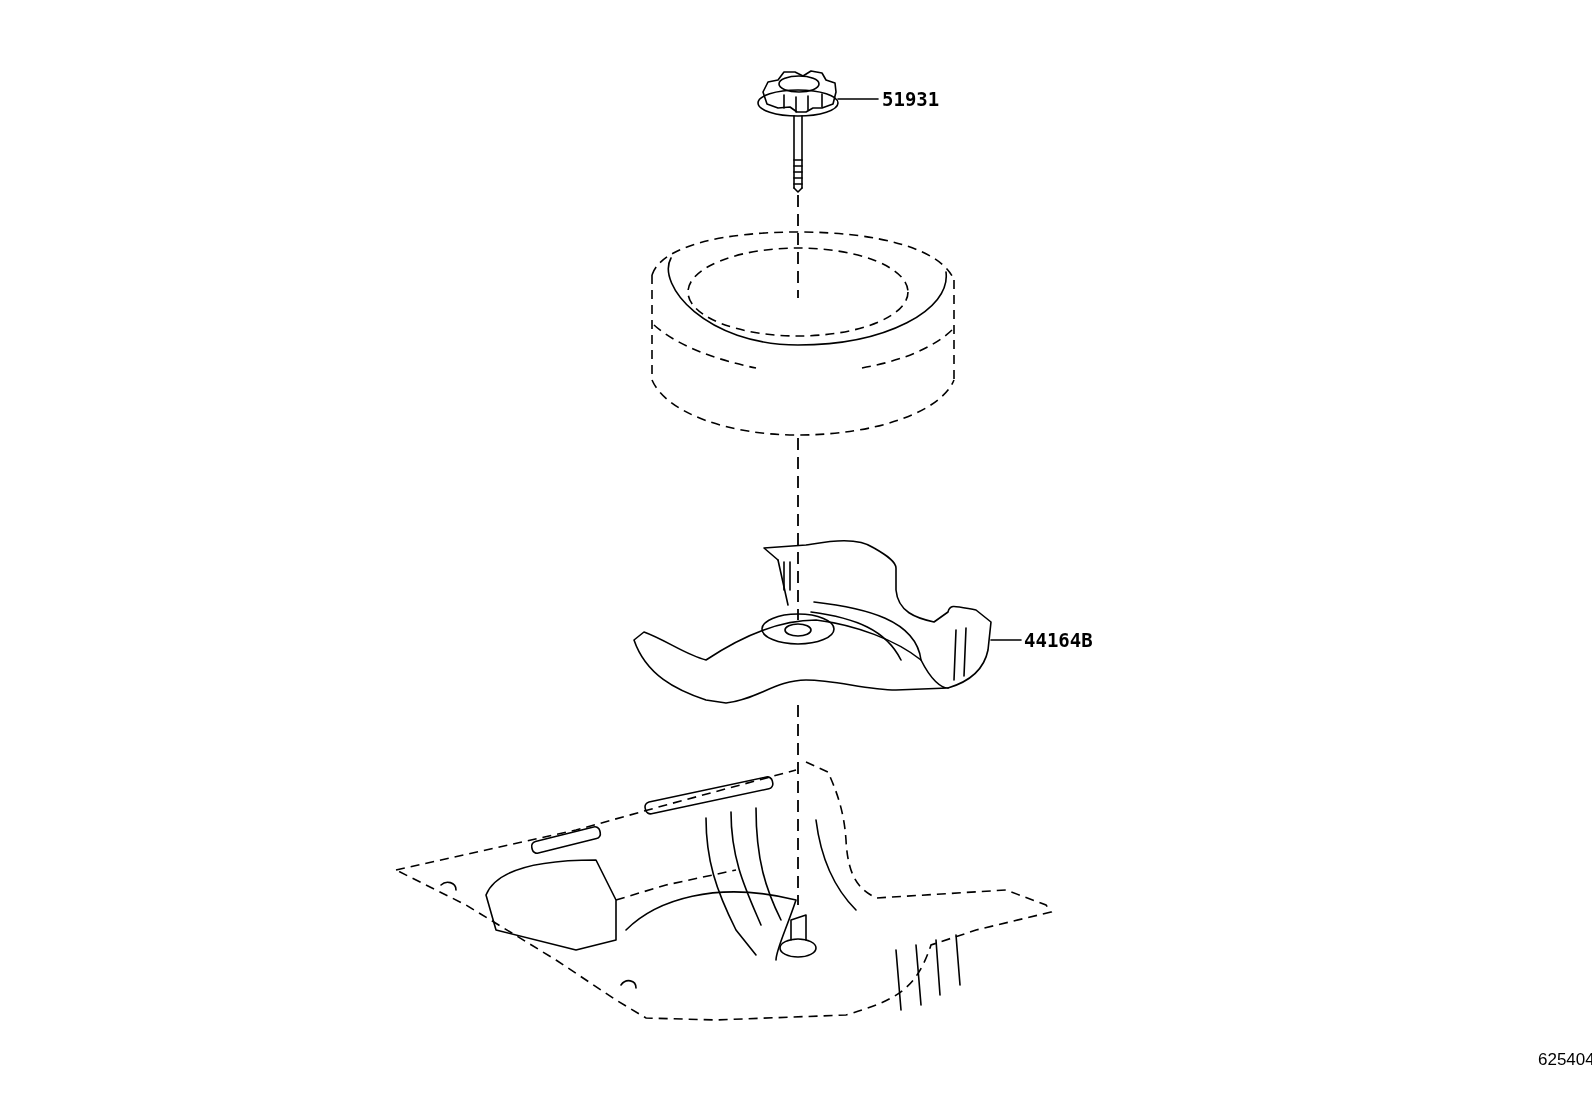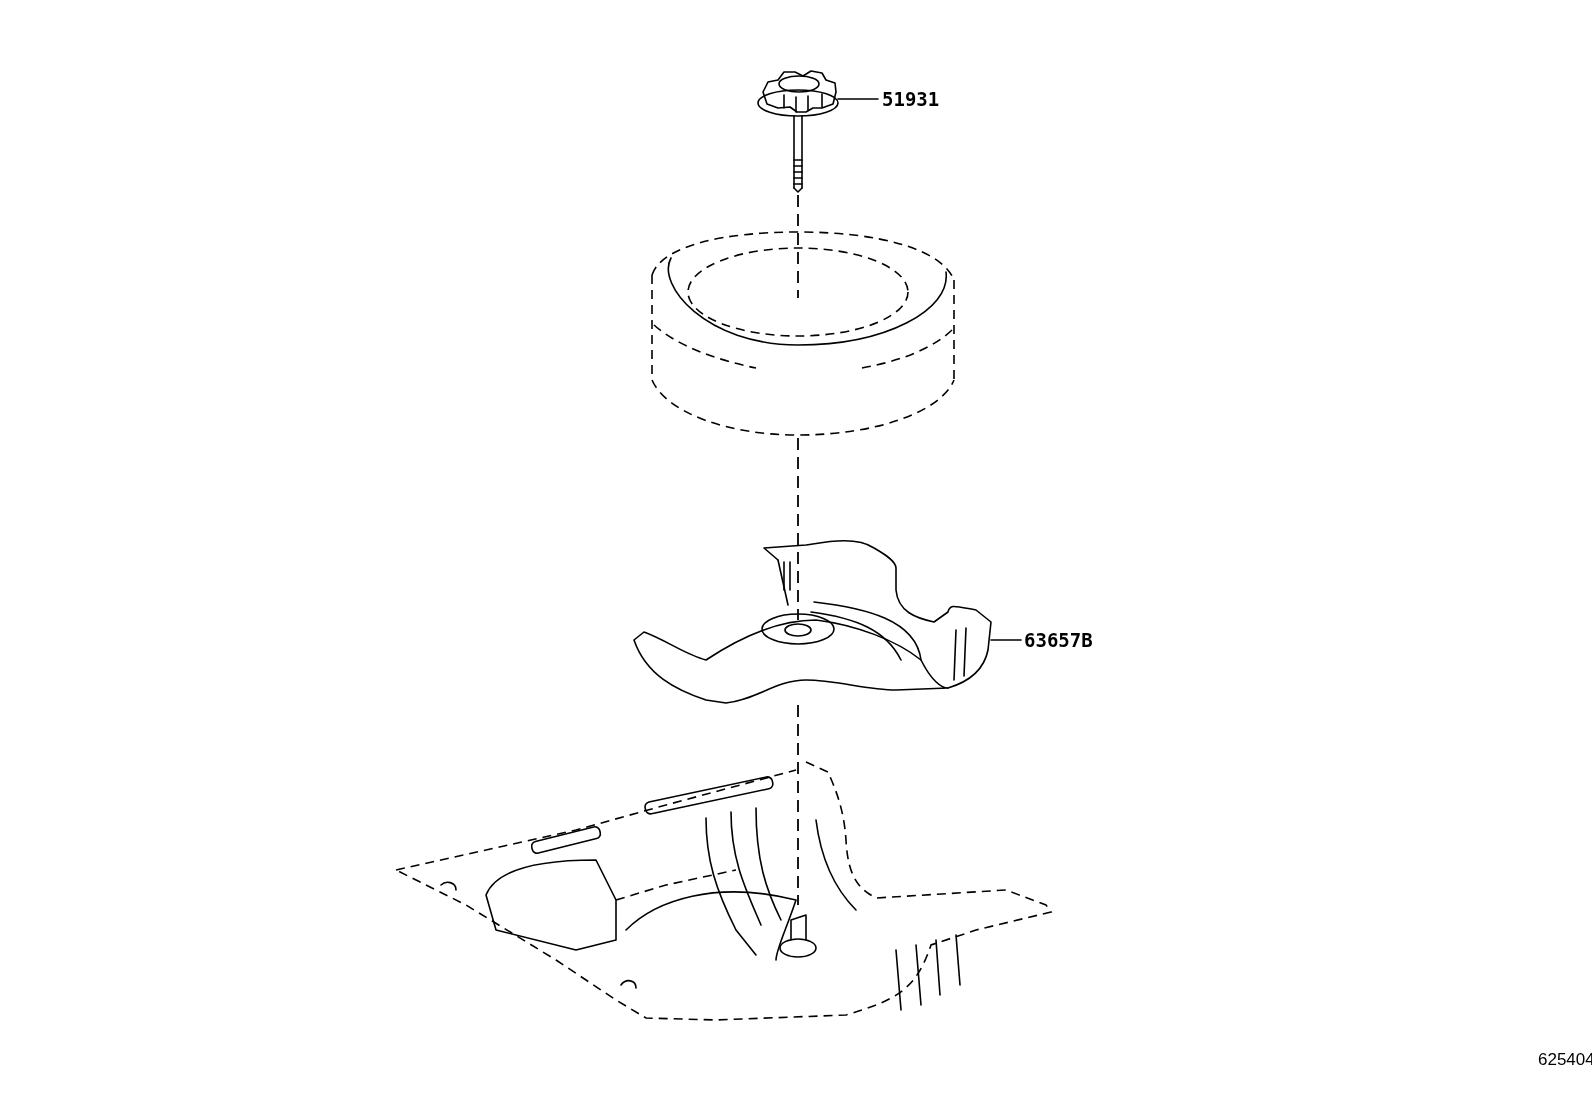--- a/index.html
+++ b/index.html
@@ -125,16 +125,16 @@
       <line class="s" x1="900" y1="945" x2="905" y2="1005"></line>
       <line class="s" x1="920" y1="940" x2="924" y2="995"></line>
       <line class="s" x1="940" y1="935" x2="944" y2="985"></line>
 
       <path class="s" d="M425,885 C430,880 440,882 440,890"></path>
       <path class="s" d="M605,985 C610,978 620,980 620,988"></path>
     </g>
   </svg>
 
   <div class="callout" style="left:866px; top:90px;">51931</div>
-  <div class="callout" style="left:1008px; top:631px;">63657B</div>
+  <div class="callout" style="left:1008px; top:631px;">44164B</div>
   <div class="illust-num" style="left:1522px; top:1051px;">625404</div>
 
 </div>
 
 </body></html>

